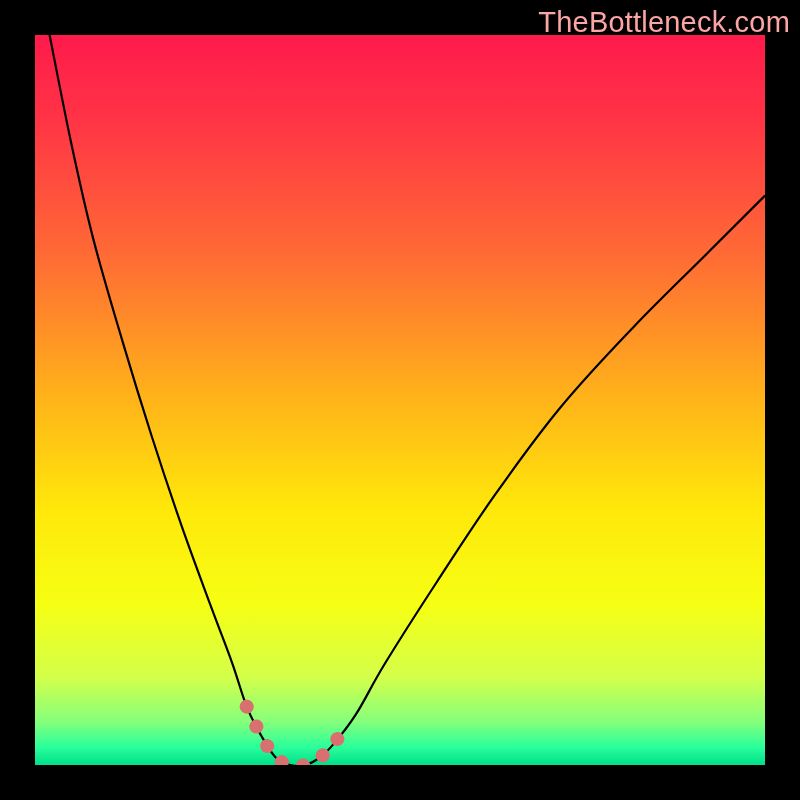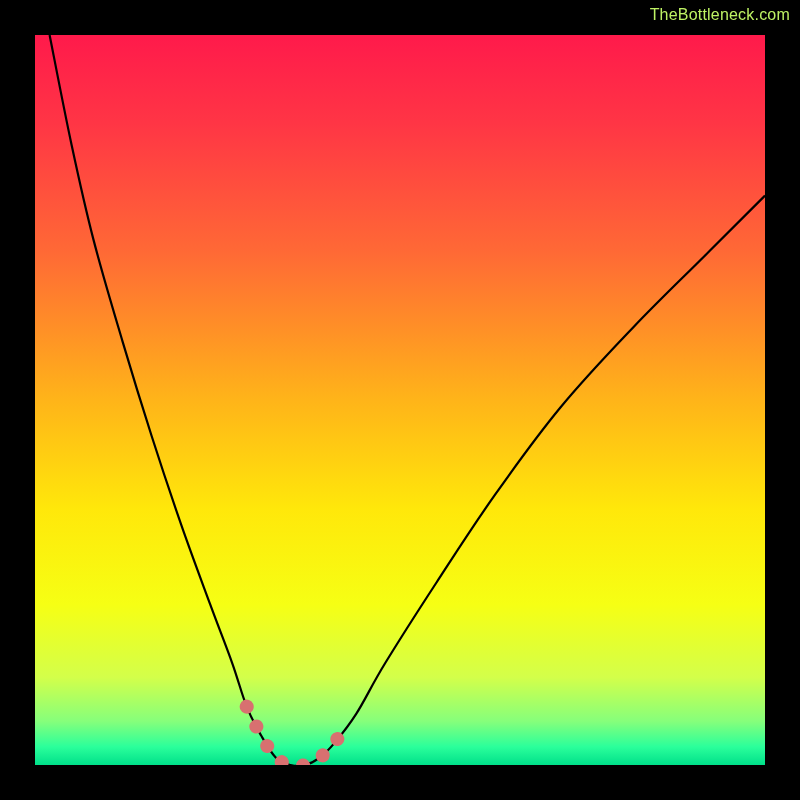--- a/index.html
+++ b/index.html
@@ -32,22 +32,22 @@
     inset: 0;
   }
   .curve-svg {
     position: absolute;
     inset: 0;
   }
   .watermark {
     position: absolute;
     top: 6px;
     right: 10px;
-    color: #bef264;
-    font-size: 16px;
+    color: #fca5a5;
+    font-size: 29px;
     font-weight: 500;
     letter-spacing: 0.2px;
   }
 </style>
 </head>
 <body>
 
 <div class="frame">
   <div class="watermark">TheBottleneck.com</div>
 

